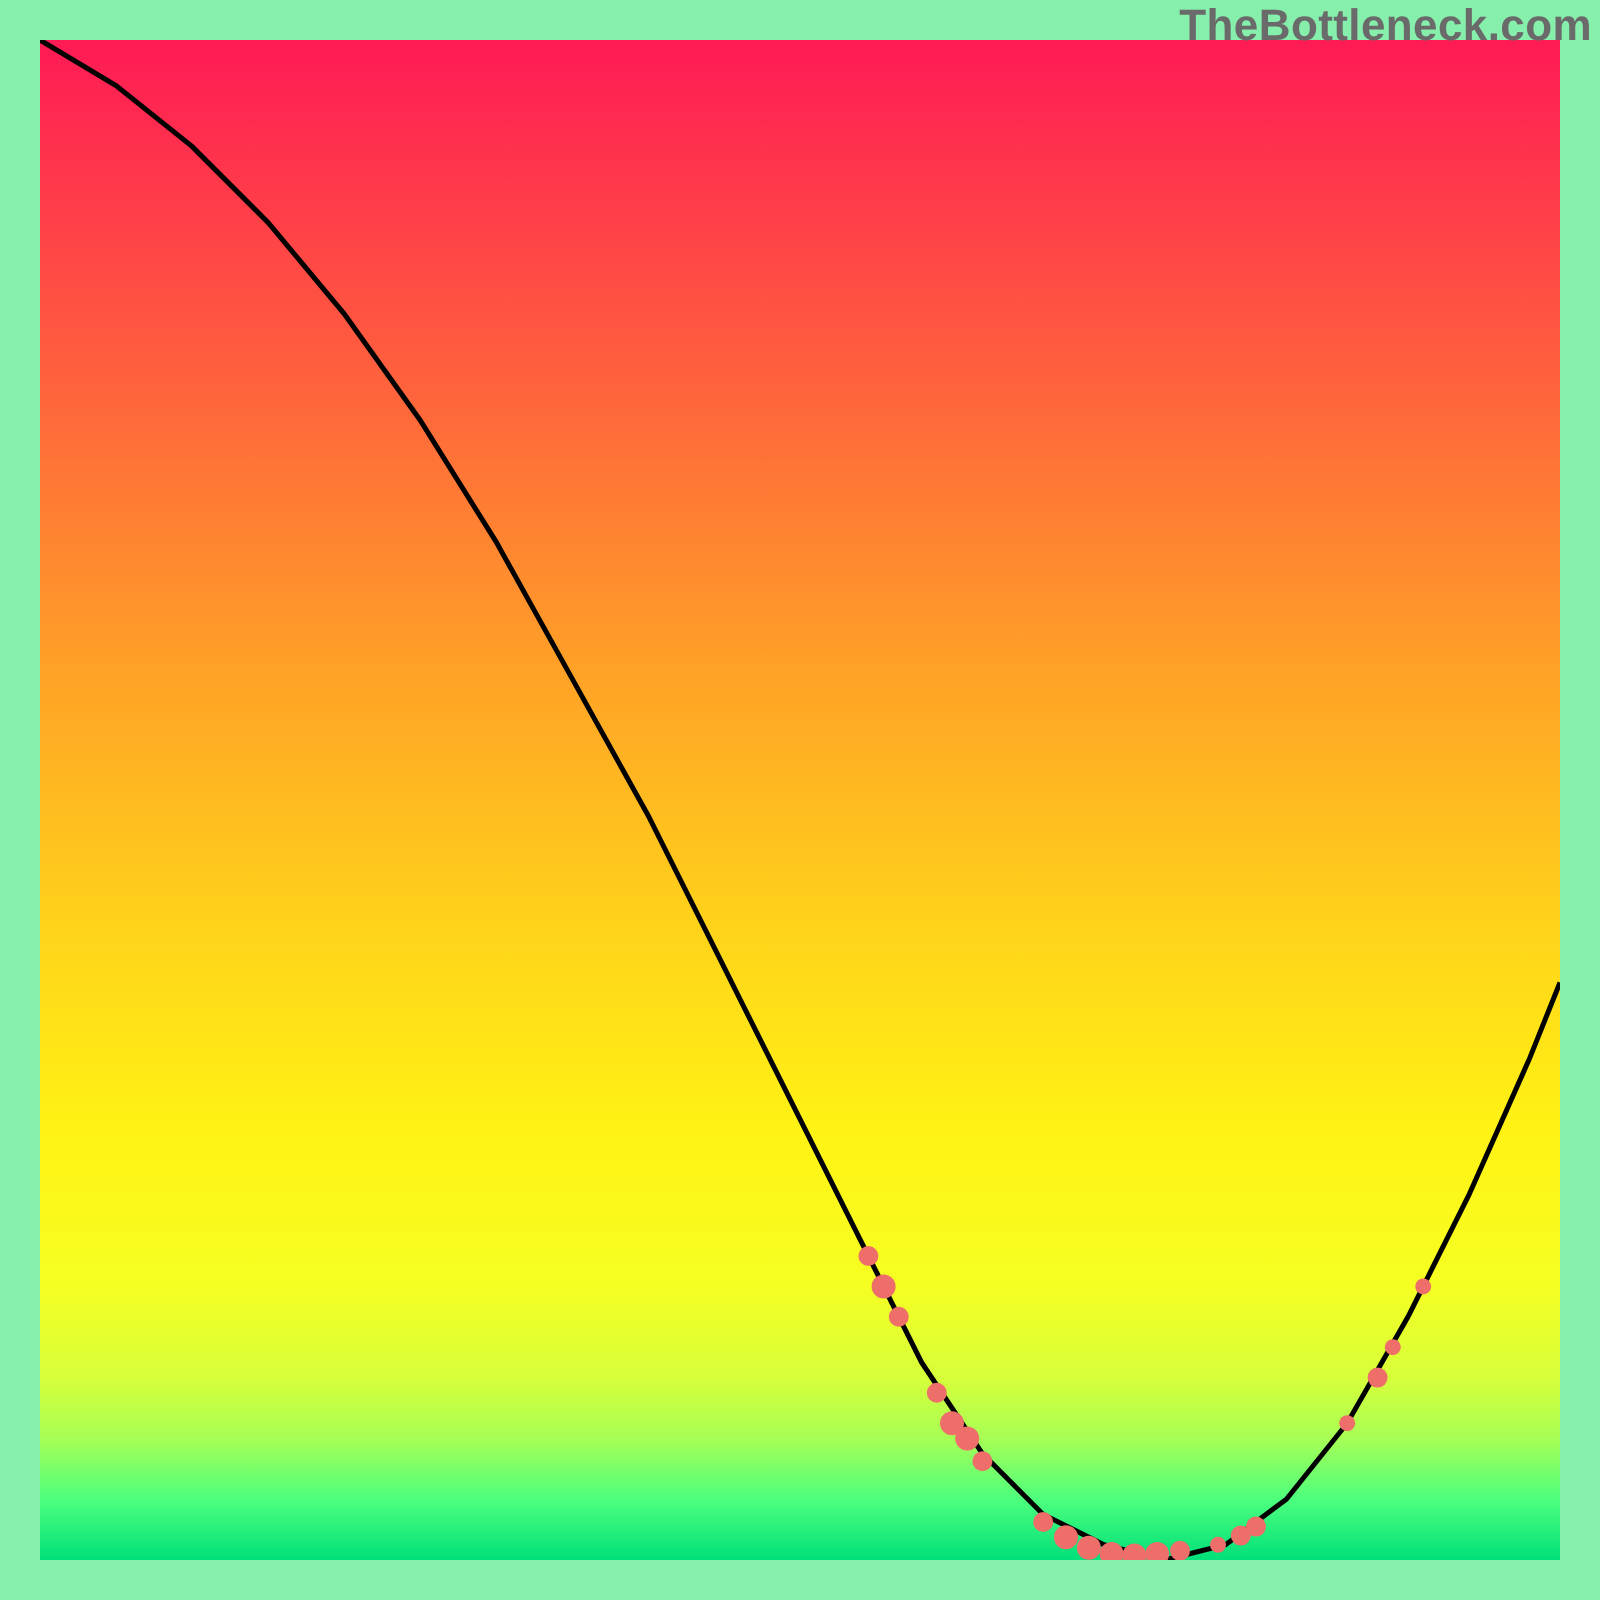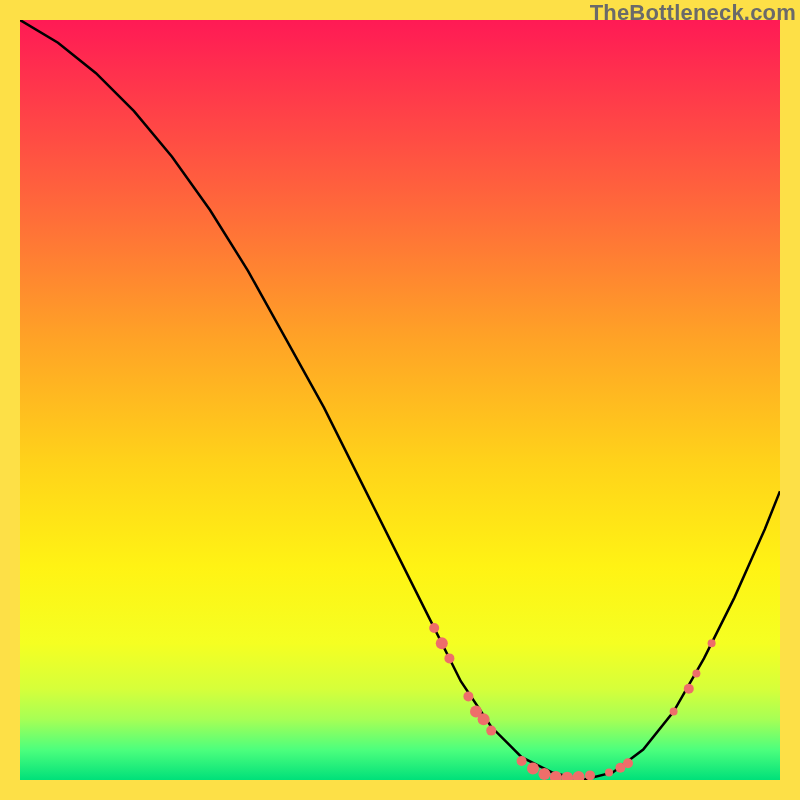--- a/index.html
+++ b/index.html
@@ -10,21 +10,21 @@
     height: 800px;
     overflow: hidden;
     font-family: Arial, Helvetica, sans-serif;
   }
   .frame {
     position: absolute;
     left: 0;
     top: 0;
     width: 800px;
     height: 800px;
-    background: #fde047;
+    background: #86efac;
   }
   .plot-area {
     position: absolute;
     left: 20px;
     top: 20px;
     width: 760px;
     height: 760px;
     overflow: hidden;
   }
   .gradient {

